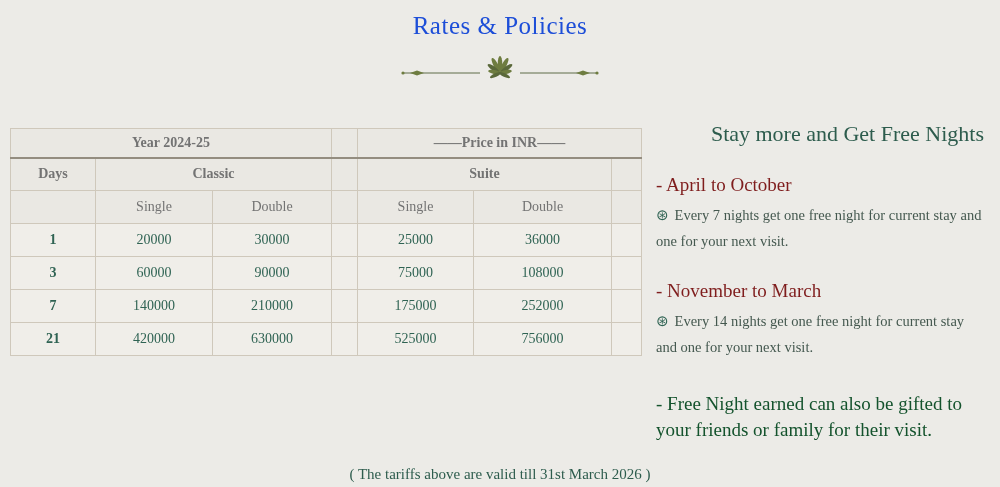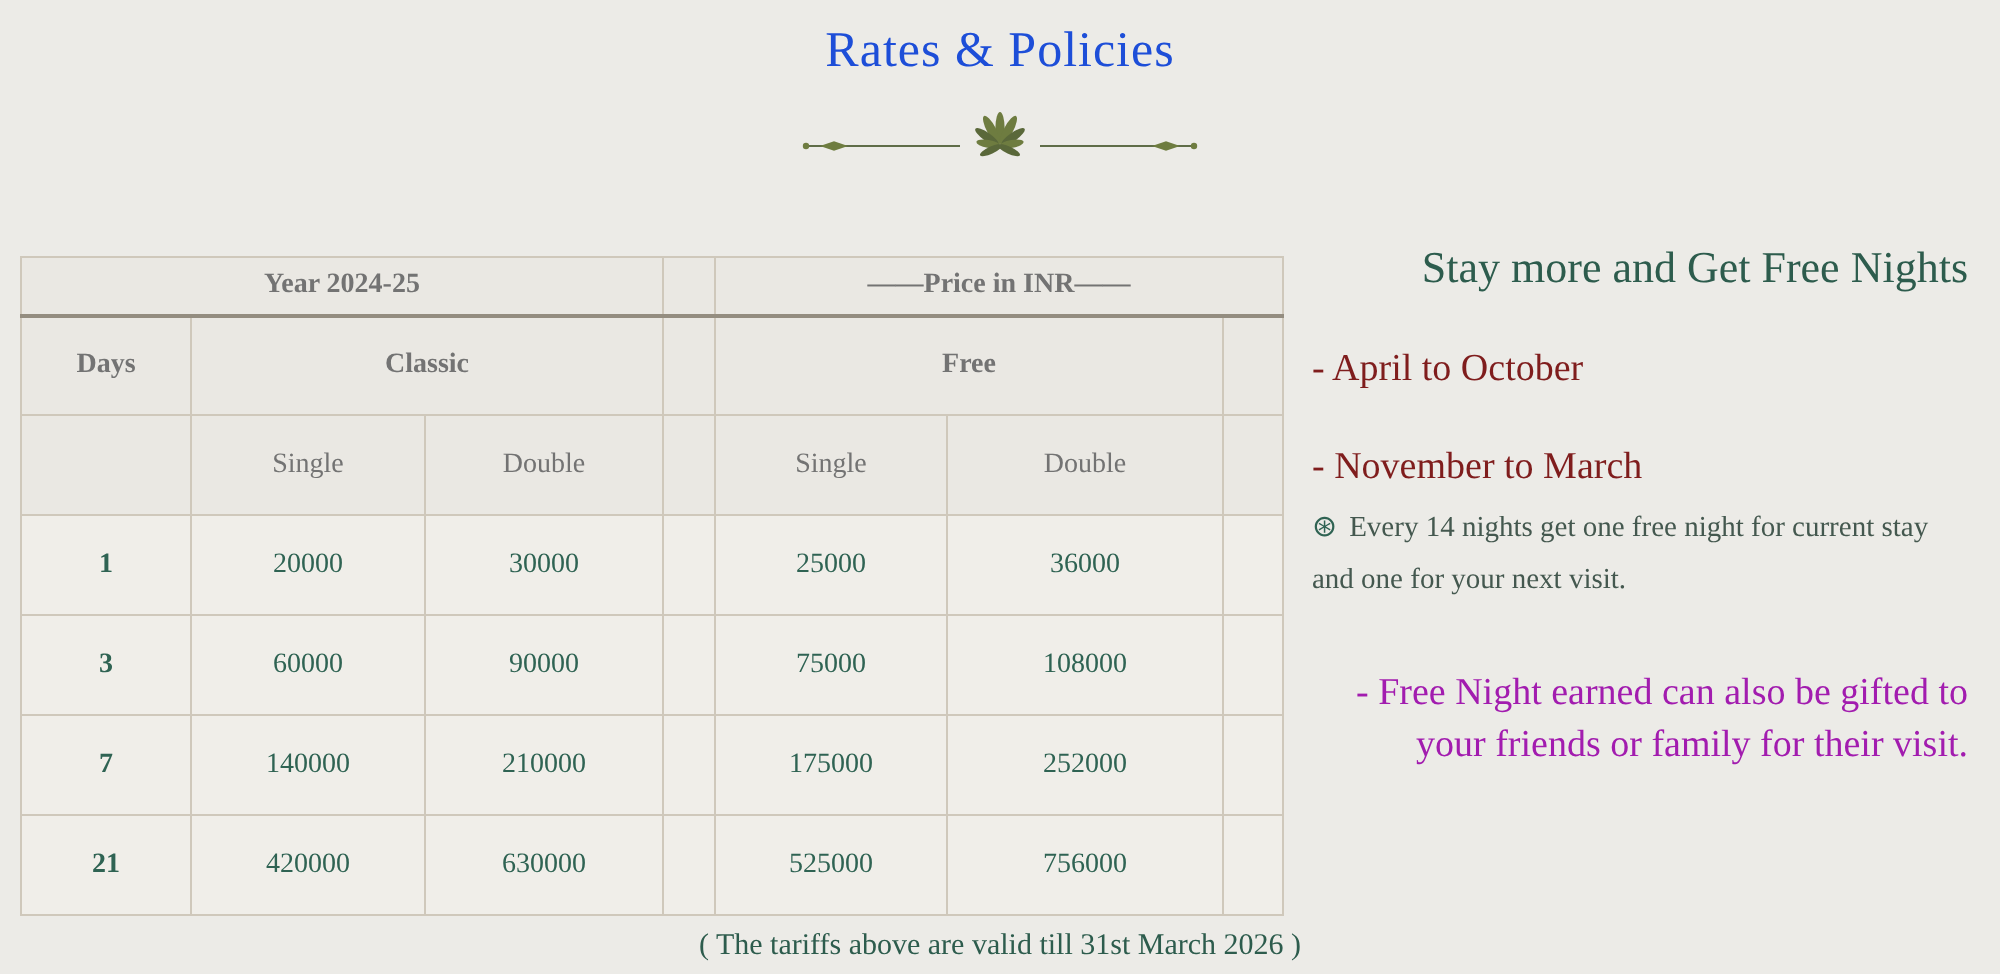--- a/index.html
+++ b/index.html
@@ -25,21 +25,21 @@
     border-collapse: collapse;
     width: 631px;
     table-layout: fixed;
   }
   table.rates td {
     border: 1px solid #cfc8bb;
     background: #f0eee9;
     font-size: 14px;
     color: #2f6353;
     text-align: center;
-    height: 50px;
+    height: 33px;
     padding: 2px 4px;
   }
   tr.hdr td { background: #eae8e3; color: #737373; }
   tr.year-row td { height: 29px; border-bottom: 2px solid #948d80; }
   td.bold { font-weight: bold; }
   td.days-col { font-weight: bold; color: #37473f; }
   td.price-cell { text-align: right; padding-right: 8px; }
   
   .policies { flex: 1; padding: 0 16px 0 14px; color: #2d5c4d; }
   .policies-heading {
@@ -50,25 +50,25 @@
     margin-top: -7px;
   }
   .policy-title { font-size: 19px; font-weight: normal; margin-top: 27px; color: #7f1d1d; }
   .policy-text {
     font-size: 14.5px;
     line-height: 1.7;
     color: #44584f;
     margin-top: 7px;
   }
   .bullet-icon { color: #2f6353; font-size: 15px; margin-right: 6px; }
-  .gift-note { font-size: 19px; line-height: 1.35; margin-top: 32px; color: #a21caf; text-align: right; }
+  .gift-note { font-size: 19px; line-height: 1.35; margin-top: 32px; color: #14532d; }
   
   .footnote {
     text-align: center;
-    margin-top: 7px;
+    margin-top: 23px;
     font-size: 15px;
     color: #2d5c4d;
   }
 </style>
 </head>
 <body>
 
 <div class="page-header">
   <h1 class="page-title">Rates &amp; Policies</h1>
   <div class="divider-wrap">
@@ -112,21 +112,21 @@
       <tbody>
         <tr class="hdr year-row">
           <td colspan="3" class="bold">Year 2024-25</td>
           <td></td>
           <td colspan="3" class="bold price-cell">——Price in INR——</td>
         </tr>
         <tr class="hdr">
           <td class="bold">Days</td>
           <td colspan="2" class="bold">Classic</td>
           <td></td>
-          <td colspan="2" class="bold">Free</td>
+          <td colspan="2" class="bold">Suite</td>
           <td></td>
         </tr>
         <tr class="hdr">
           <td></td>
           <td>Single</td>
           <td>Double</td>
           <td></td>
           <td>Single</td>
           <td>Double</td>
           <td></td>
@@ -170,20 +170,21 @@
         </tr>
       </tbody>
     </table>
   </div>
 
   <div class="policies">
     <h2 class="policies-heading">Stay more and Get Free Nights</h2>
 
     <div>
       <h3 class="policy-title">- April to October</h3>
+      <p class="policy-text"><span class="bullet-icon">⊛</span><span>Every 7 nights get one free night for current stay and one for your next visit.</span></p>
     </div>
 
     <div>
       <h3 class="policy-title">- November to March</h3>
       <p class="policy-text"><span class="bullet-icon">⊛</span><span>Every 14 nights get one free night for current stay and one for your next visit.</span></p>
     </div>
 
     <p class="gift-note">- Free Night earned can also be gifted to your friends or family for their visit.</p>
   </div>
 </div>

